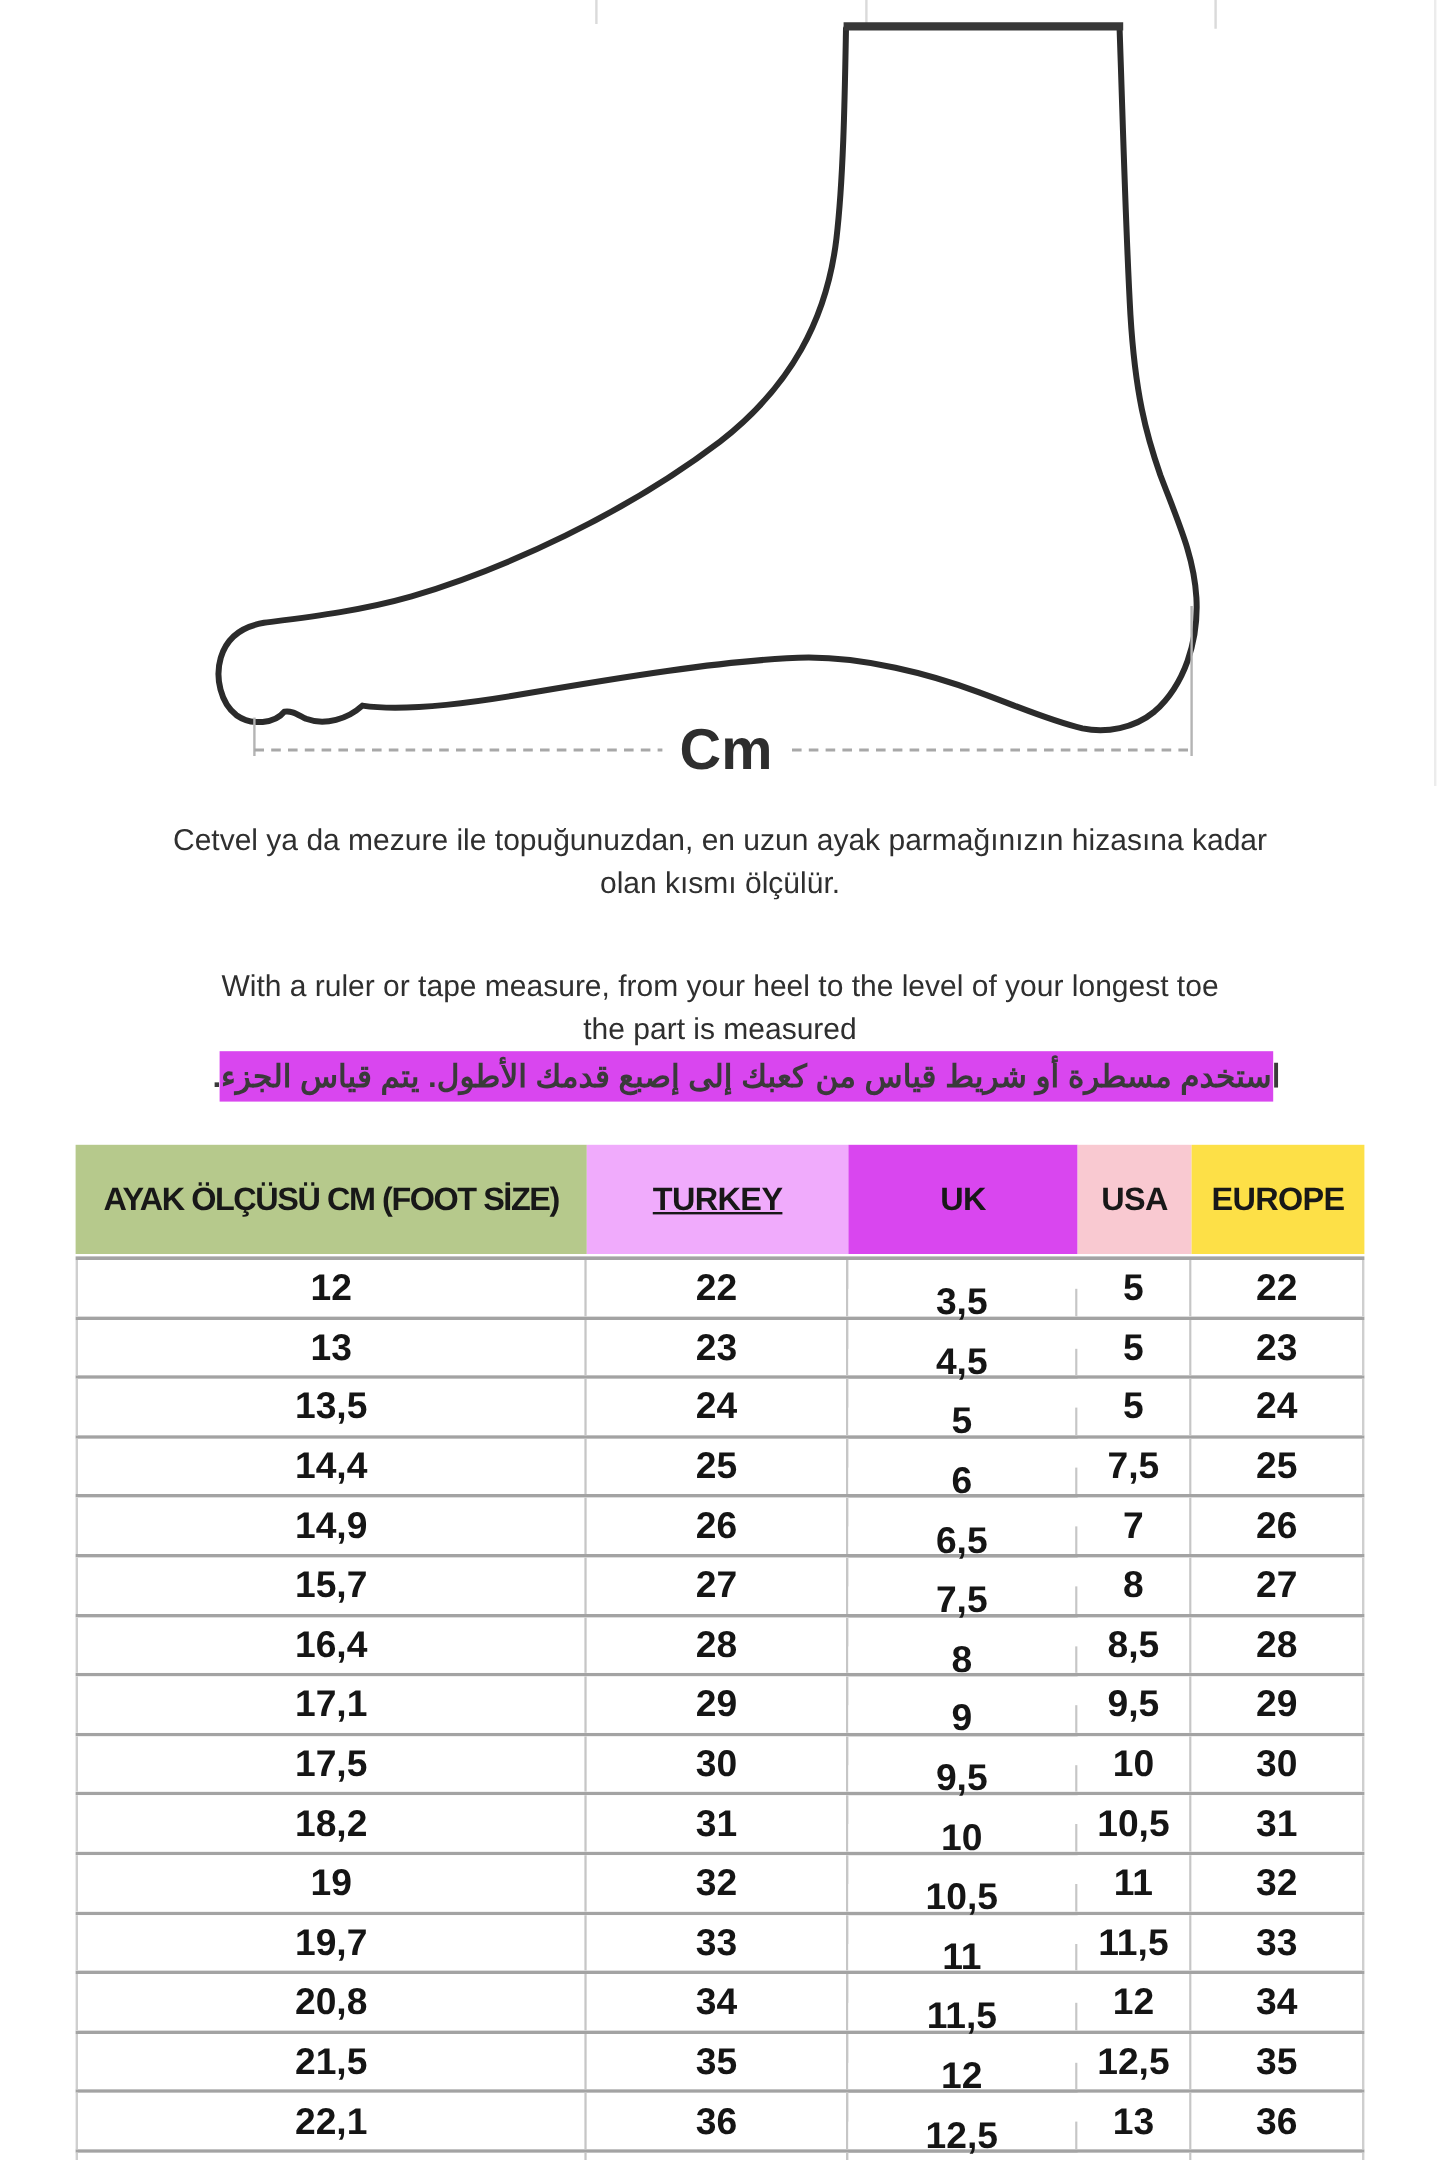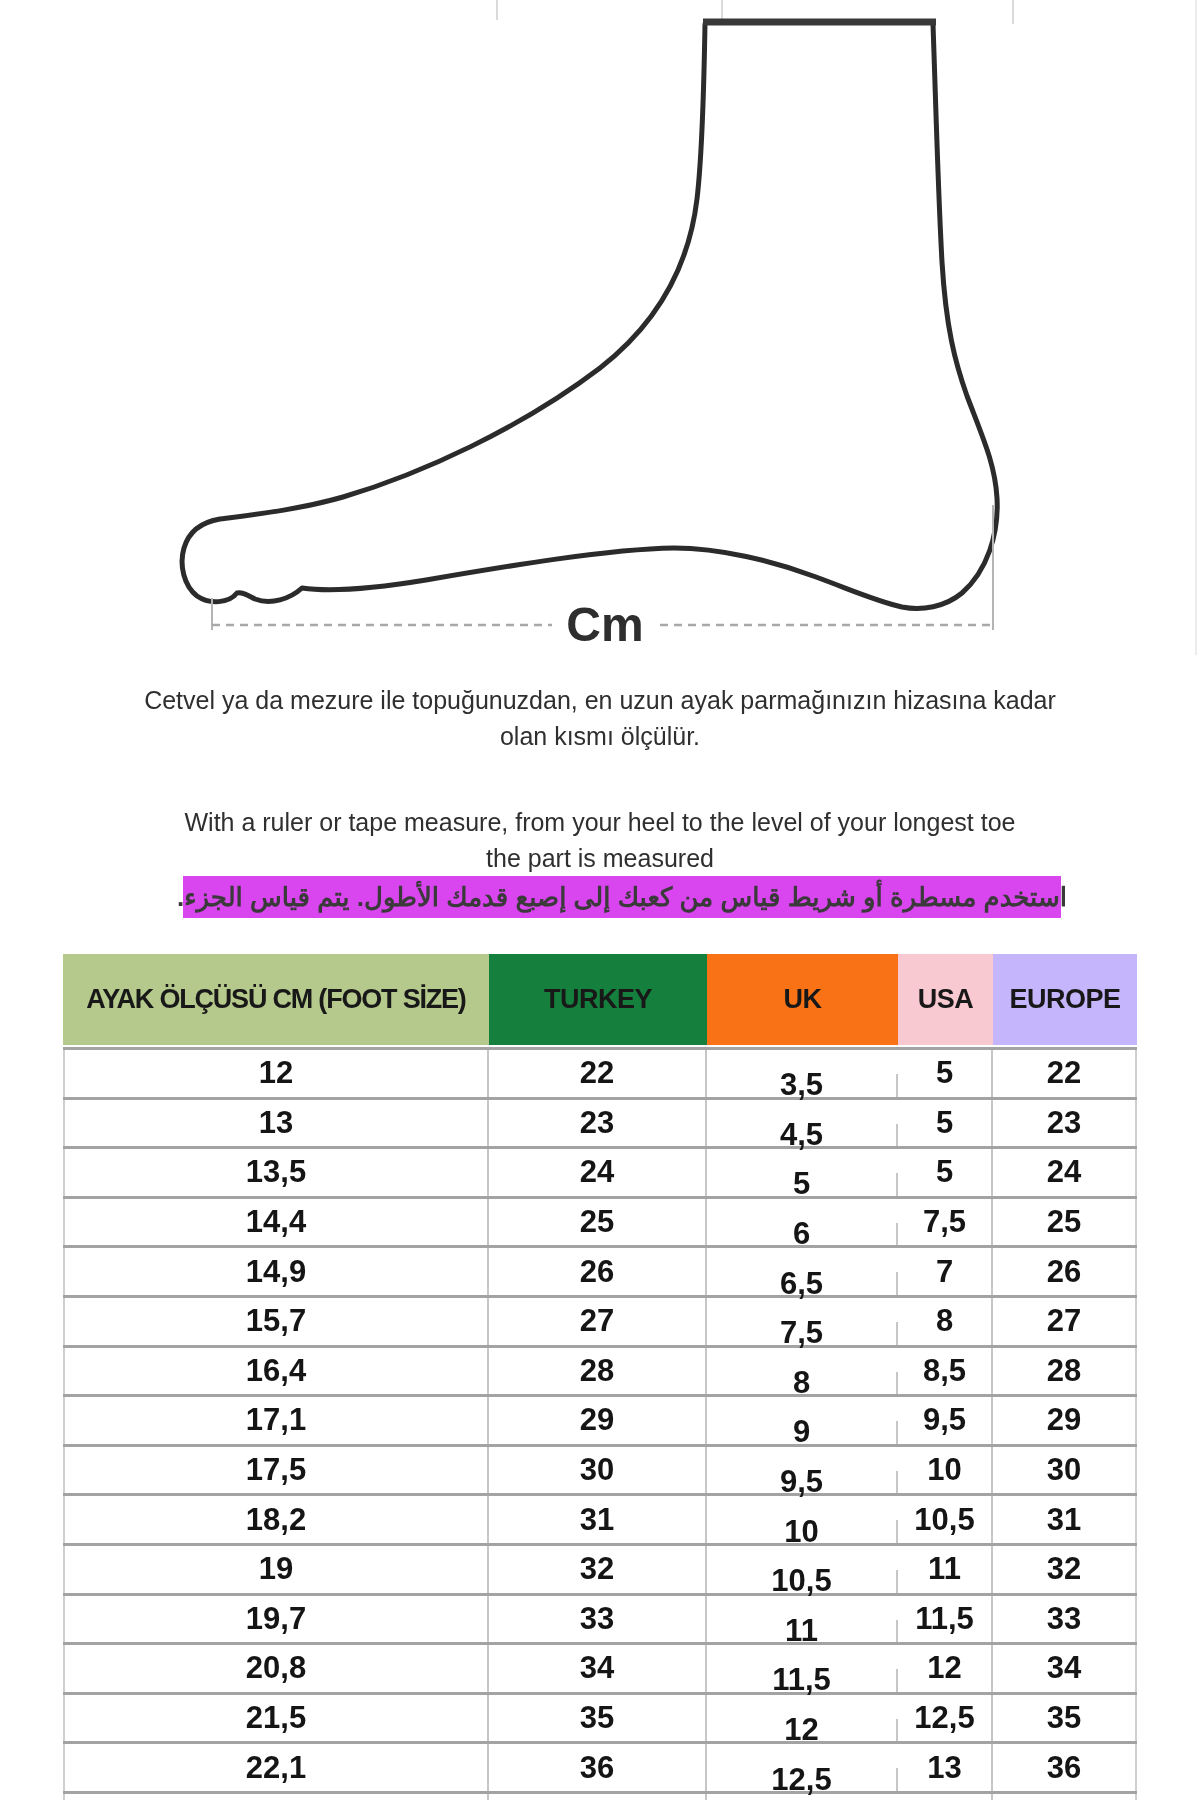--- a/index.html
+++ b/index.html
@@ -116,24 +116,24 @@
     <div>the part is measured</div>
   </div>
 
   <div class="arabic-strip">
     <div class="ar-text">استخدم مسطرة أو شريط قياس من كعبك إلى إصبع قدمك الأطول.  يتم قياس الجزء.</div>
   </div>
 
   <div class="size-table">
     <div class="thead">
         <div class="th" style="background: rgb(182, 201, 140);">AYAK ÖLÇÜSÜ CM (FOOT SİZE)</div>
-        <div class="th" style="background: #15803d;">TURKEY</div>
-        <div class="th" style="background: #f97316;">UK</div>
+        <div class="th" style="background: #f0abfc; text-decoration: underline;">TURKEY</div>
+        <div class="th" style="background: #d946ef;">UK</div>
         <div class="th" style="background: rgb(249, 201, 209);">USA</div>
-        <div class="th" style="background: #c4b5fd;">EUROPE</div>
+        <div class="th" style="background: #fde047;">EUROPE</div>
       </div>
     <div class="tbody">
         <div class="tr">
           <div class="td">12</div>
           <div class="td">22</div>
           <div class="td">3,5</div>
           <div class="td">5</div>
           <div class="td">22</div>
         </div>
         <div class="tr">

